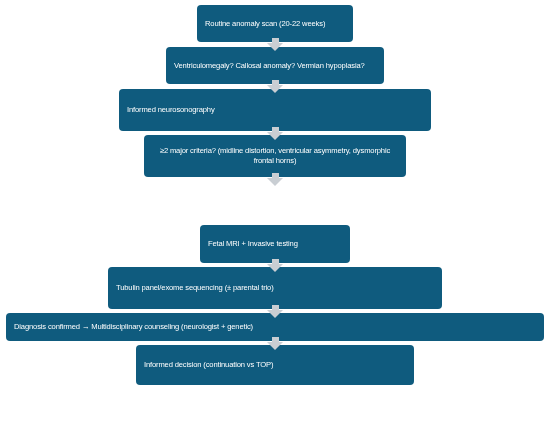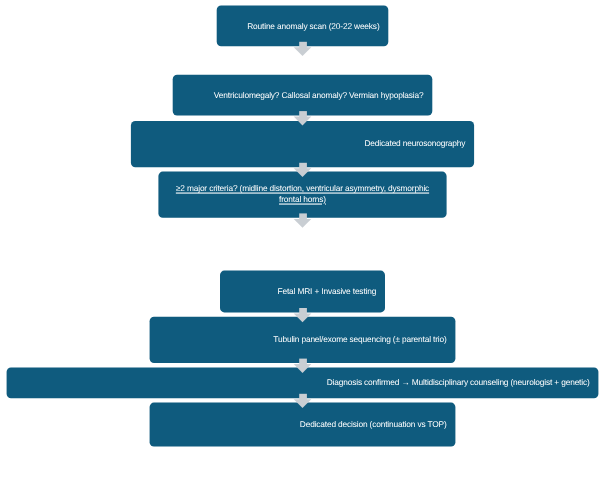--- a/index.html
+++ b/index.html
@@ -28,36 +28,36 @@
     display: flex;
     justify-content: center;
     width: 100%;
   }
   .node {
     background: #0f5b7e;
     color: #ffffff;
     border-radius: 4px;
     display: flex;
     align-items: center;
-    justify-content: flex-end;
+    justify-content: flex-start;
     text-align: center;
     box-sizing: border-box;
     padding: 3px 8px;
     line-height: 1.28;
     letter-spacing: -0.15px;
     font-size: 7.6px;
     font-weight: 400;
   }
   
   .n1 { width: 156px; height: 37px; }
-  .n2 { width: 236px; height: 37px; margin-top: 21px; }
+  .n2 { width: 218px; height: 37px; }
   .n3 { width: 312px; height: 42px; }
-  .n4 { width: 262px; height: 42px; text-decoration: underline; }
+  .n4 { width: 262px; height: 42px; }
   .n5 { width: 150px; height: 38px; margin-top: 44px; }
-  .n6 { width: 278px; height: 42px; }
+  .n6 { width: 334px; height: 42px; }
   .n7 { width: 538px; height: 28px; }
   .n8 { width: 278px; height: 40px; }
 
   .arrow-wrap {
     width: 100%;
     display: flex;
     justify-content: center;
     align-items: center;
   }
   .arrow {
@@ -113,21 +113,21 @@
 
   <div class="arrow-wrap gap-a">
     <div class="arrow">
       <div class="shaft"></div>
       <div class="head"></div>
     </div>
   </div>
 
   <div class="node-row">
     <div class="node n3">
-      <span>Dedicated neurosonography</span>
+      <span>Informed neurosonography</span>
     </div>
   </div>
 
   <div class="arrow-wrap gap-b">
     <div class="arrow">
       <div class="shaft"></div>
       <div class="head"></div>
     </div>
   </div>
 
@@ -178,17 +178,17 @@
 
   <div class="arrow-wrap gap-b">
     <div class="arrow">
       <div class="shaft"></div>
       <div class="head"></div>
     </div>
   </div>
 
   <div class="node-row">
     <div class="node n8">
-      <span>Dedicated decision (continuation vs TOP)</span>
+      <span>Informed decision (continuation vs TOP)</span>
     </div>
   </div>
 
 </div>
 
 </body></html>

